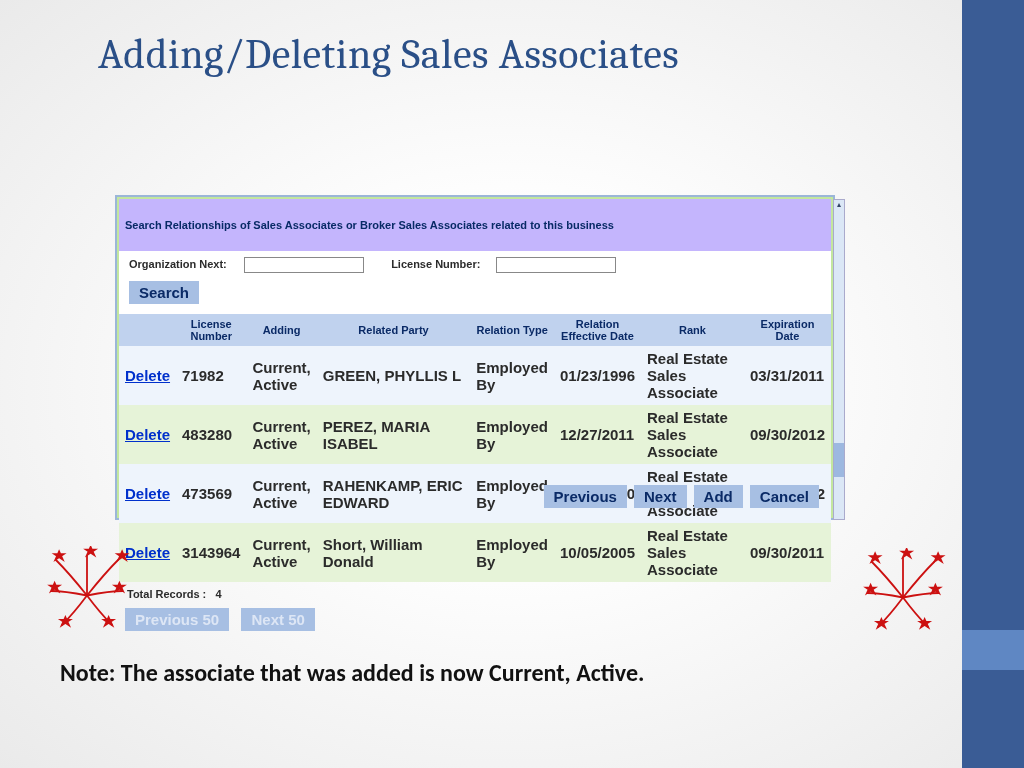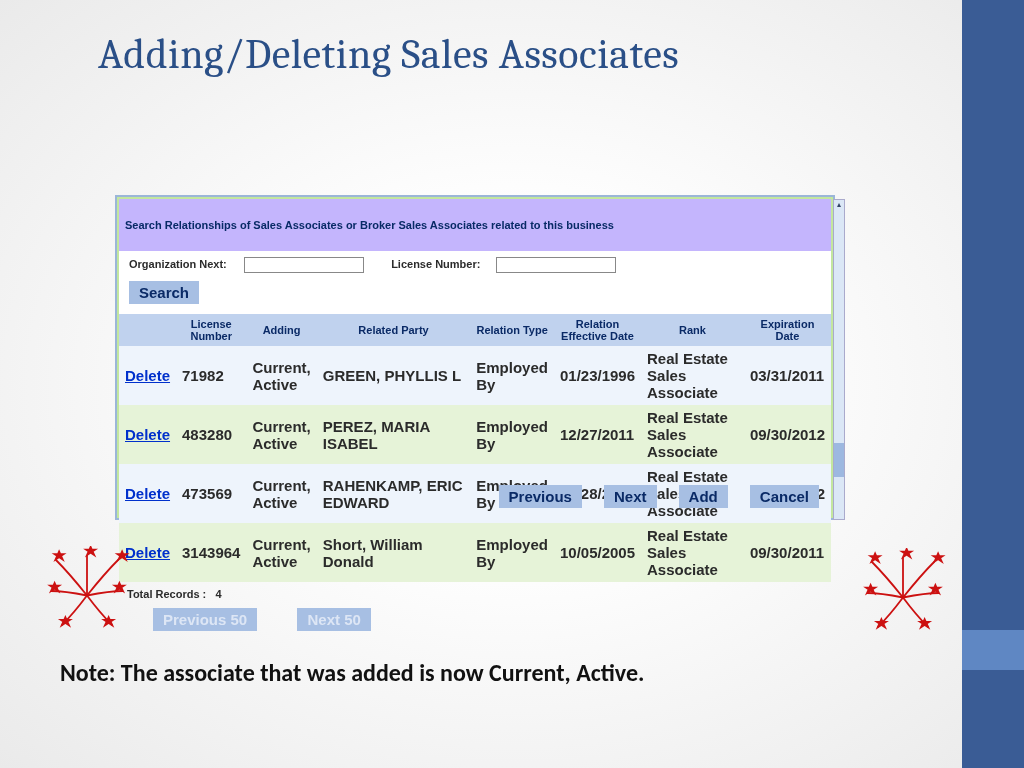--- a/index.html
+++ b/index.html
@@ -10,31 +10,31 @@
   .note { position: absolute; left: 60px; top: 658px; font-size: 24px; font-weight: 700; color: #111; }
   .app { position: absolute; left: 115px; top: 195px; width: 720px; height: 325px; border: 2px solid #9bb6d8; background: #fff; font-family: Verdana, Arial, sans-serif; font-size: 11px; color: #2b2b2b; }
   .app-pad { border: 2px solid #c3e79e; height: 321px; position: relative; }
   .hdr { background: #c4b5fd; color: #082a66; font-weight: 700; padding: 20px 6px; }
   .search-area { padding: 6px 10px 4px; }
   .srow { margin-bottom: 6px; }
   .lbl { display: inline-block; width: 112px; font-weight: 700; }
   .lbl2 { display: inline-block; width: 96px; font-weight: 700; margin-left: 58px; }
   .field { display: inline-block; width: 120px; height: 16px; border: 1px solid #888; background: #fff; vertical-align: middle; }
   .btn { display: inline-block; background: #a7bfe3; color: #0a2a66; font-weight: 700; padding: 3px 10px; font-size: 15px; cursor: pointer; }
-  .btn.dis { color: #dde6f5; margin-left: 28px; }
+  .btn.dis { color: #dde6f5; }
   .tbl { width: 100%; border-collapse: collapse; margin-top: 6px; }
   .tbl th { background: #c0d2ee; color: #0a2a66; text-align: center; padding: 4px 6px; font-size: 11px; }
   .tbl td { padding: 4px 6px; font-size: 15px; font-weight: 700; }
   .tbl tr.r0 { background: #eef4fc; }
   .tbl tr.r1 { background: #e6f3d8; }
   .del { color: #0030cc; text-decoration: underline; cursor: pointer; font-weight: 700; }
   .totals { font-weight: 700; padding: 6px 8px; }
   .pag { padding: 2px 6px; }
   .footer-btns { position: absolute; right: 12px; bottom: 8px; }
-  .footer-btns .btn { margin-left: 19px; }
+  .footer-btns .btn { margin-left: 4px; }
   .scroll { position: absolute; right: -14px; top: 0; width: 12px; height: 321px; background: #dbe7f6; border: 1px solid #aac; }
   .scroll .thumb { position: absolute; right: 0; width: 10px; height: 34px; top: 243px; background: #9db8e0; }
   .scroll .up { position: absolute; top: 0; width: 10px; height: 10px; font-size: 8px; text-align: center; color: #346; }
   .firework { position: absolute; width: 90px; height: 90px; }
   .fw-left { left: 42px; top: 546px; }
   .fw-right { left: 858px; top: 548px; }
 </style>
 </head>
 <body>
 

